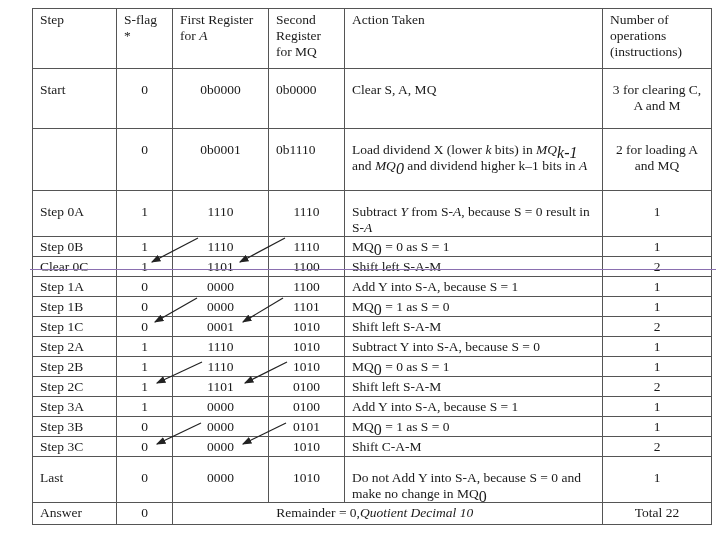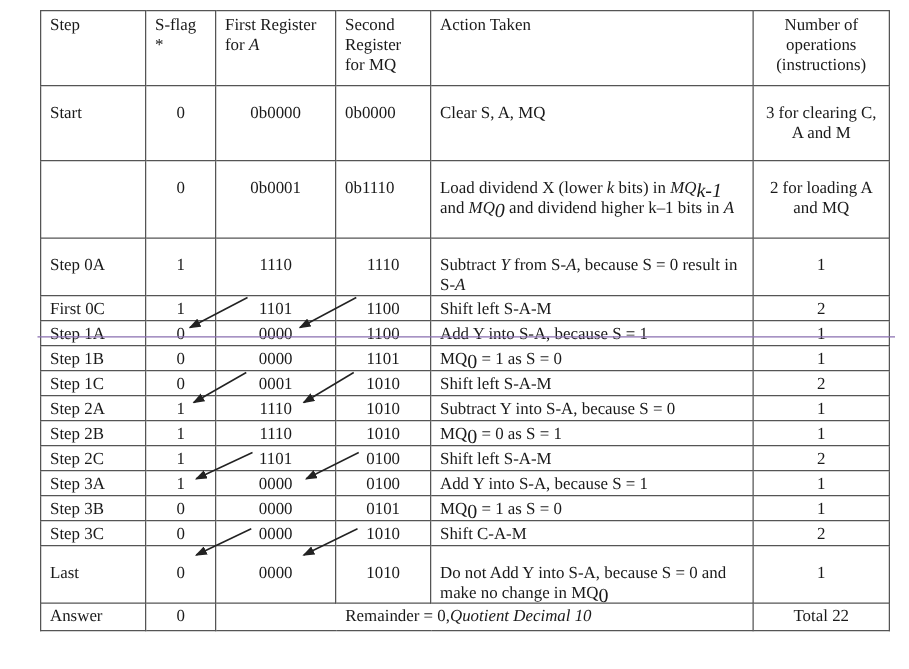--- a/index.html
+++ b/index.html
@@ -36,21 +36,21 @@
         <col style="width:258px">
         <col style="width:109px">
   </colgroup>
   <thead>
     <tr class="hdr">
       <th class="step-h">Step</th>
       <th>S-flag *</th>
       <th><span>First Register for </span><i>A</i></th>
       <th>Second Register for MQ</th>
       <th>Action Taken</th>
-      <th class="c" style="text-align:center">Number of operations (instructions)</th>
+      <th class="c" style="">Number of operations (instructions)</th>
     </tr>
   </thead>
   <tbody>
     <tr class="tall3">
       <td>Start</td>
       <td class="c">0</td>
       <td class="c">0b0000</td>
       <td>0b0000</td>
       <td>Clear S, A, MQ</td>
       <td class="c">3 for clearing C, A and M</td>
@@ -65,21 +65,29 @@
     </tr>
     <tr class="tall2">
       <td>Step 0A</td>
       <td class="c">1</td>
       <td class="c">1110</td>
       <td class="c">1110</td>
       <td><span>Subtract </span><i>Y</i><span> from S-</span><i>A</i><span>, because S = 0 result in S-</span><i>A</i></td>
       <td class="c">1</td>
     </tr>
     <tr class="one">
-      <td>First 0C</td>
+      <td>Step 0B</td>
+      <td class="c">1</td>
+      <td class="c">1110</td>
+      <td class="c">1110</td>
+      <td><span>MQ</span><sub>0</sub><span> = 0 as S = 1</span></td>
+      <td class="c">1</td>
+    </tr>
+    <tr class="one">
+      <td>Clear 0C</td>
       <td class="c">1</td>
       <td class="c">1101</td>
       <td class="c">1100</td>
       <td>Shift left S-A-M</td>
       <td class="c">2</td>
     </tr>
     <tr class="one">
       <td>Step 1A</td>
       <td class="c">0</td>
       <td class="c">0000</td>

